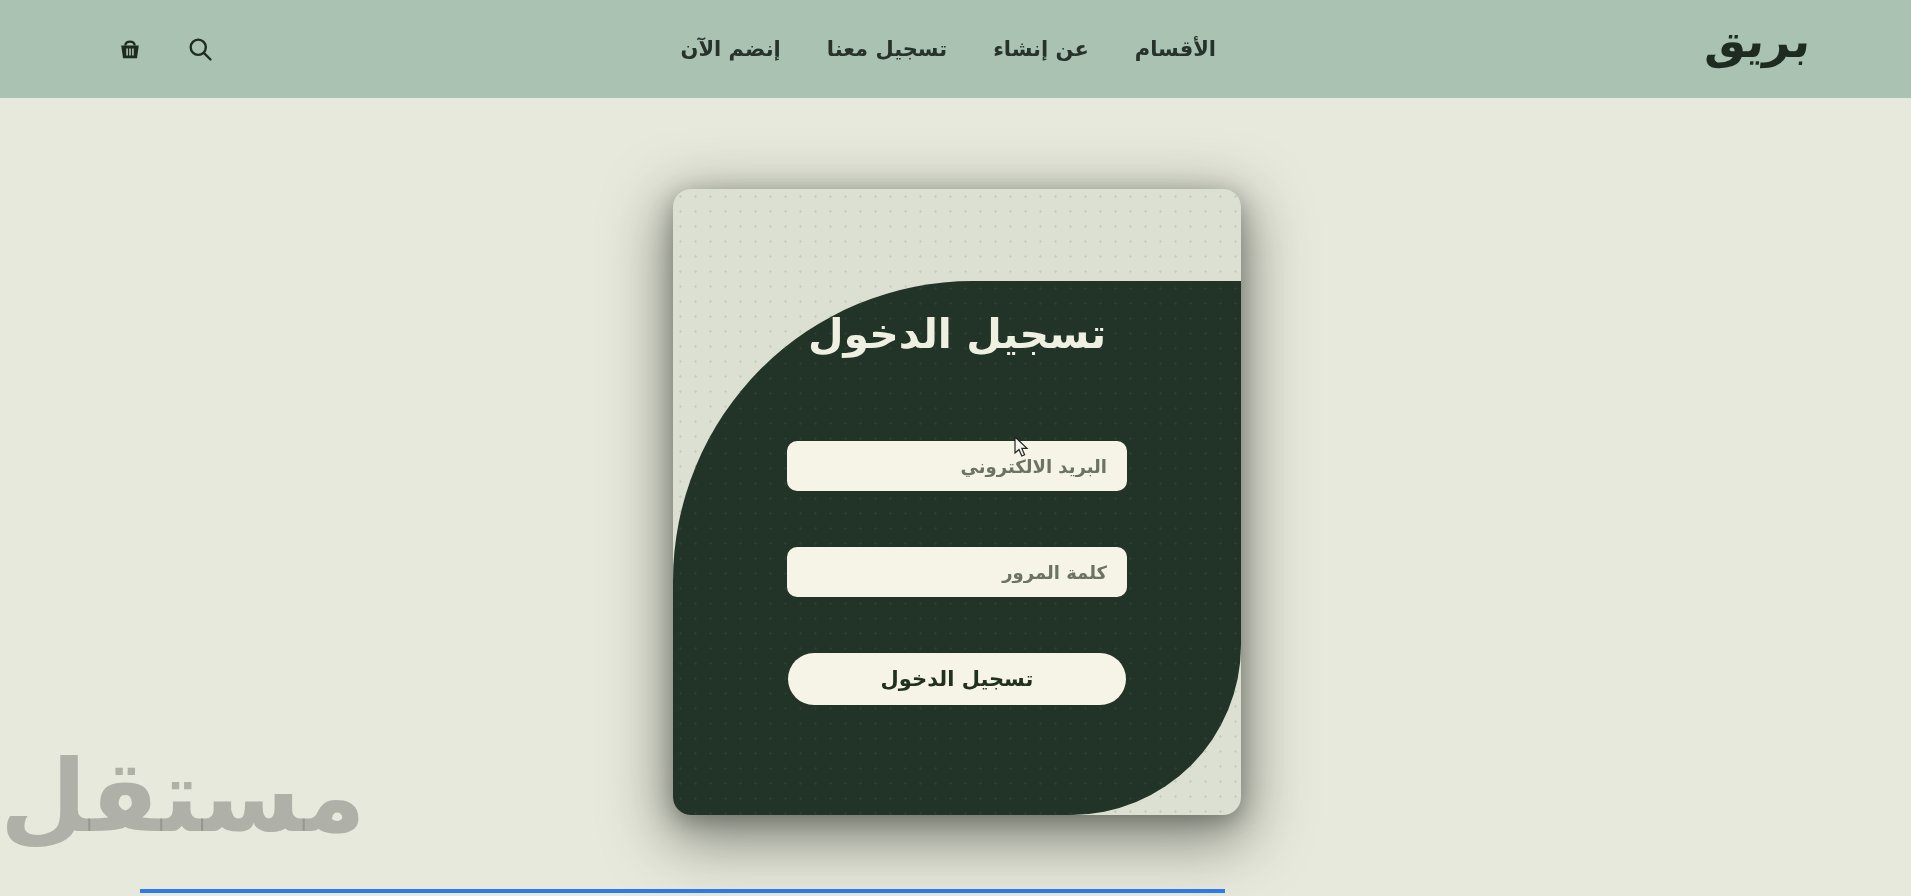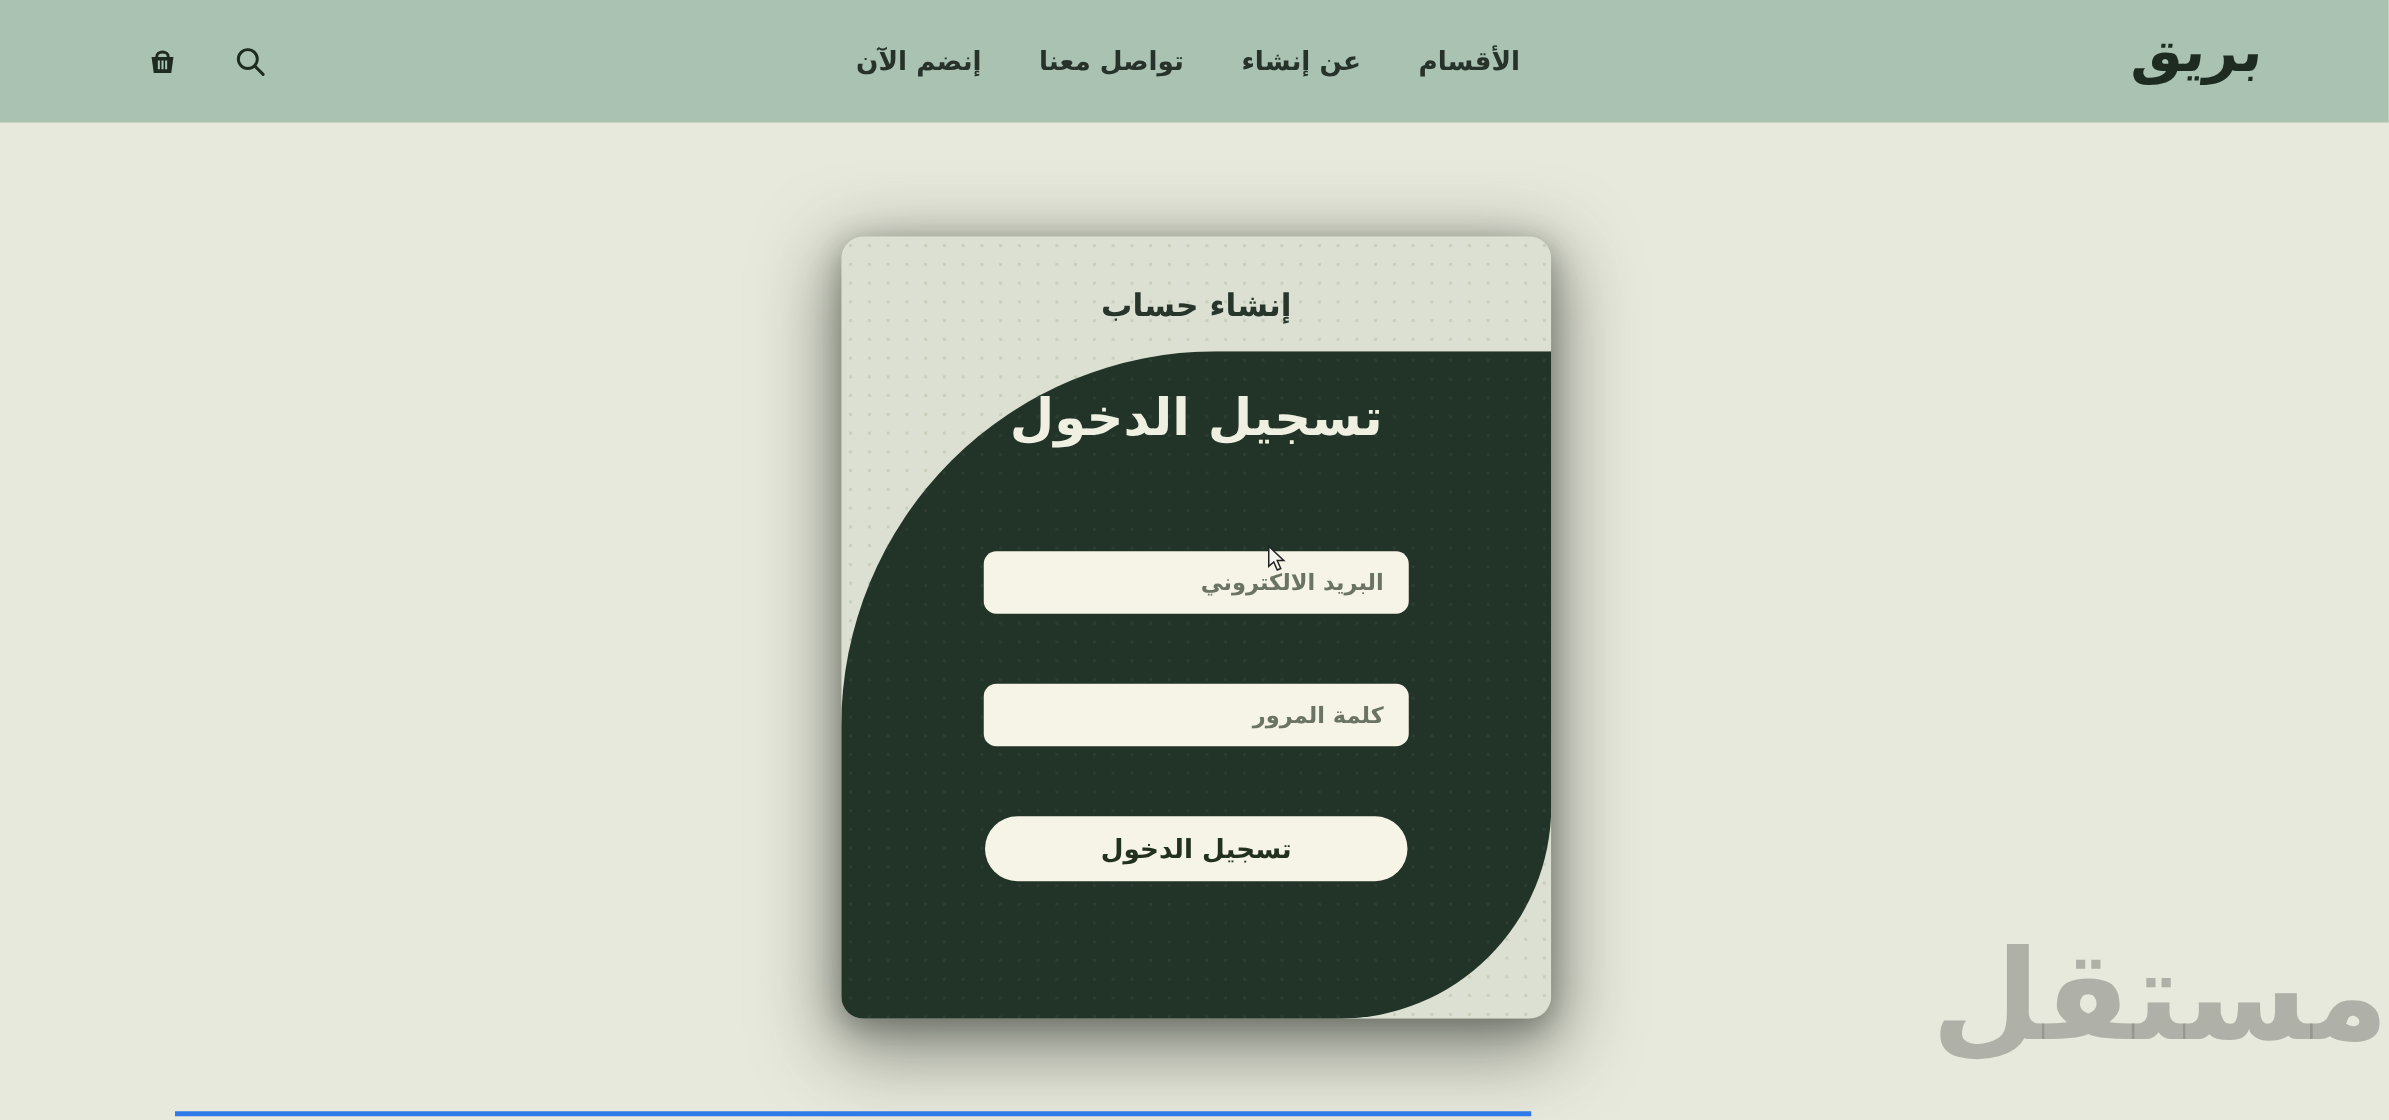--- a/index.html
+++ b/index.html
@@ -81,21 +81,21 @@
     border:none; border-radius:26px;
     background:#f6f4e6; color:#22301f;
     font-family:"DejaVu Sans", sans-serif;
     font-size:21px; font-weight:bold;
     cursor:pointer;
   }
 
   
   .watermark {
     position:absolute; left:0; top:742px; width:1911px;
-    text-align:right; pointer-events:none; z-index:5;
+    text-align:left; pointer-events:none; z-index:5;
     direction:rtl; line-height:1;
   }
   .watermark-ar {
     font-size:100px; font-weight:bold;
     color:rgba(128,132,125,0.55);
     display:block; line-height:110px;
   }
   .watermark-en {
     font-size:42px; font-weight:bold; letter-spacing:2px;
     color:rgba(150,153,147,0.35);
@@ -112,21 +112,21 @@
   }
 </style>
 </head>
 <body>
 
 <header class="header" dir="rtl">
   <div class="logo">بريق</div>
   <nav class="nav">
     <a>الأقسام</a>
     <a>عن إنشاء</a>
-    <a>تواصل معنا</a>
+    <a>تسجيل معنا</a>
     <a>إنضم الآن</a>
   </nav>
   <div class="header-icons">
     <div class="icon-btn">
       <svg viewBox="0 0 24 24" fill="none" stroke="#1d2b20" stroke-width="2" stroke-linecap="round">
         <circle cx="10.5" cy="10.5" r="6.5"></circle>
         <line x1="15.5" y1="15.5" x2="21" y2="21"></line>
       </svg>
     </div>
     <div class="icon-btn">
@@ -135,23 +135,20 @@
         <path d="M4.5 9 H19.5 L18 20 H6 Z" fill="#1d2b20"></path>
         <line x1="9.5" y1="11.5" x2="9.5" y2="17.5" stroke="#a9c2b2" stroke-width="1.4"></line>
         <line x1="12" y1="11.5" x2="12" y2="17.5" stroke="#a9c2b2" stroke-width="1.4"></line>
         <line x1="14.5" y1="11.5" x2="14.5" y2="17.5" stroke="#a9c2b2" stroke-width="1.4"></line>
       </svg>
     </div>
   </div>
 </header>
 
 <div class="card">
-  <div class="card-top">
-    <span class="create-account">إنشاء حساب</span>
-  </div>
   <div class="panel" dir="rtl">
     <h1 class="panel-title">تسجيل الدخول</h1>
     <input class="field field-email" type="text" dir="rtl" placeholder="البريد الالكتروني" style="">
     <input class="field field-password" type="text" dir="rtl" placeholder="كلمة المرور" style="">
     <button class="submit-btn">تسجيل الدخول</button>
   </div>
 </div>
 
 <div class="watermark">
   <span class="watermark-ar">مستقل</span>

